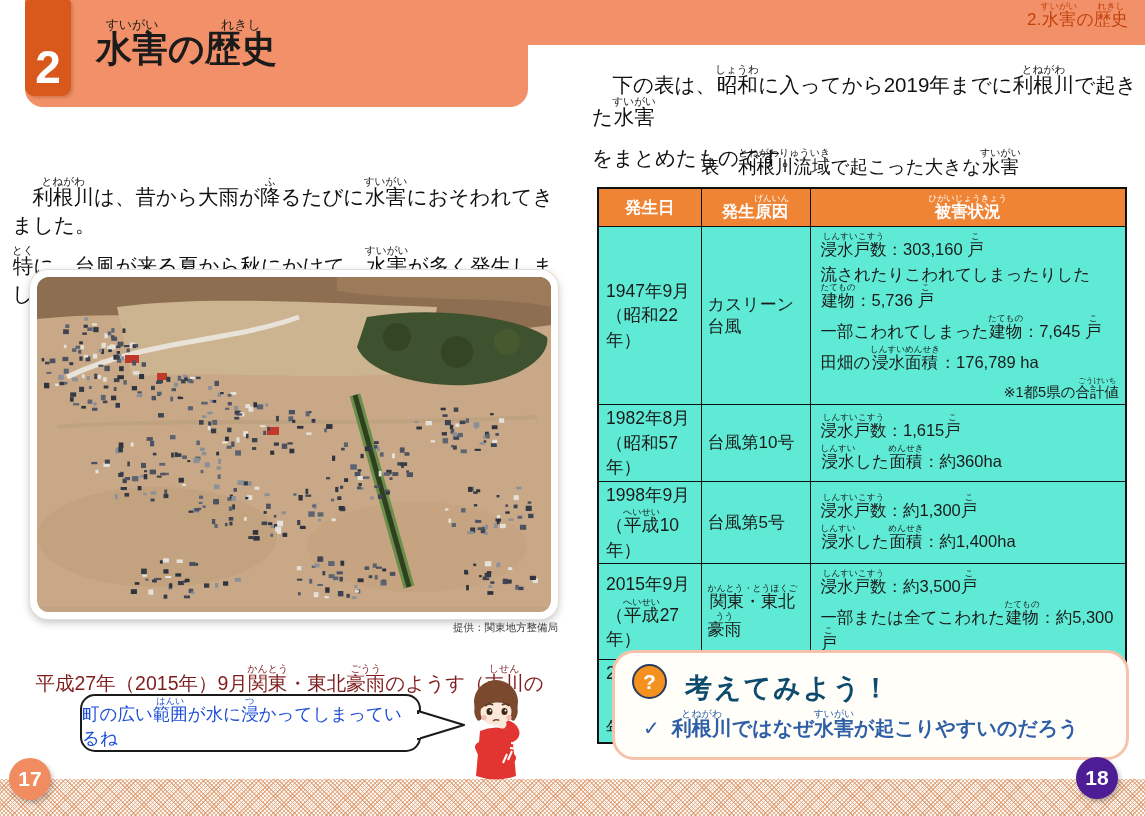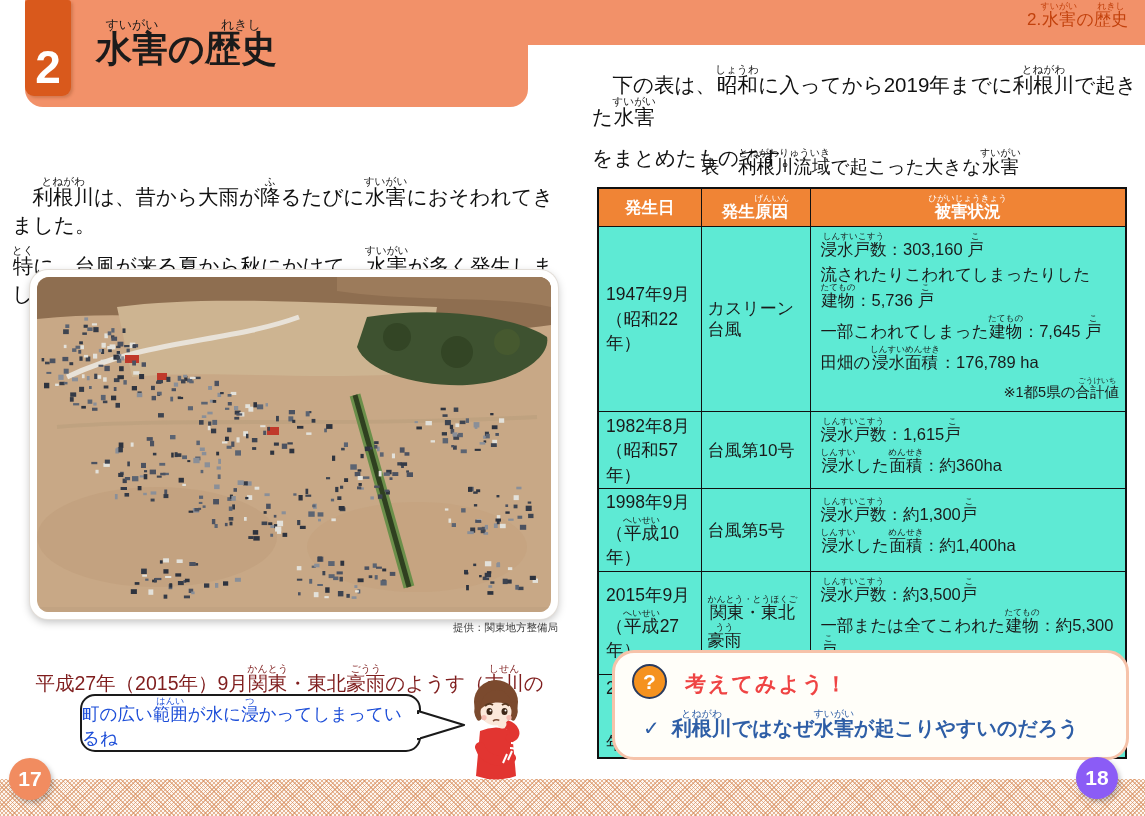--- a/index.html
+++ b/index.html
@@ -37,53 +37,53 @@
   .photo-caption rt{font-size:10px;}
 
   .speech-bubble{position:absolute;left:80px;top:694px;width:341px;height:58px;border:2px solid #1a1a1a;border-radius:15px;background:#fff;
     display:flex;align-items:center;justify-content:center;font-size:17.5px;color:#1d4ed8;box-sizing:border-box;}
   .bubble-tail{position:absolute;left:417px;top:707px;width:50px;height:38px;}
   .boy{position:absolute;left:447px;top:674px;width:96px;height:114px;}
 
   .page-circle{position:absolute;width:42px;height:42px;border-radius:50%;display:flex;align-items:center;justify-content:center;
     color:#fff;font-size:21px;font-weight:600;box-shadow:2px 3px 5px rgba(0,0,0,.25);}
   .page-17{left:9px;top:758px;background:#F18C60;}
-  .page-18{left:1076px;top:757px;background:#8b5cf6;text-align:center;}
+  .page-18{left:1076px;top:757px;background:#4c1d95;text-align:center;}
 
   .bottom-band{position:absolute;left:0;top:779px;width:1145px;height:37px;background-color:#FDF6F0;
     background-image:repeating-linear-gradient(45deg,rgba(214,138,88,.6) 0 1px,transparent 1px 3px),
                      repeating-linear-gradient(-45deg,rgba(214,138,88,.6) 0 1px,transparent 1px 3px);}
 
   
   .right-para{position:absolute;left:592px;top:64px;width:548px;font-size:20.5px;color:#111;}
   .right-para .para-line{margin-bottom:13px;line-height:1.35;}
 
   .table-title{position:absolute;left:597px;top:148px;width:528px;text-align:center;font-size:18.5px;color:#111;}
   .table-title rt{font-size:10px;font-family:Liberation Mono, monospace;}
 
   .flood-table{position:absolute;left:597px;top:187px;width:528px;border-collapse:collapse;table-layout:fixed;
     border:2.5px solid #111;background:#5eead4;}
   .flood-table th{background:#F08435;color:#fff;font-size:16.5px;font-weight:600;height:35px;border:1.5px solid #111;line-height:1.1;}
   .flood-table th rt{font-size:8.5px;color:#fff;}
   .flood-table td{border:1.5px solid #111;vertical-align:middle;}
   .td-date{padding-left:7px;font-size:17.5px;line-height:1.4;}
   .td-cause{padding-left:6px;font-size:17px;line-height:1.25;}
-  .td-damage{padding:3px 6px 9px 10px;font-size:16.5px;}
+  .td-damage{padding:3px 6px 2px 10px;font-size:16.5px;}
   .damage-line{line-height:1.4;margin:2px 0;}
   .damage-note{text-align:right;font-size:14.5px;line-height:1.3;margin-top:1px;}
   .flood-table tbody tr:nth-child(1){height:140px;}
   .flood-table tbody tr:nth-child(2){height:63px;}
   .flood-table tbody tr:nth-child(3){height:79px;}
   .flood-table tbody tr:nth-child(4){height:61px;}
   .flood-table tbody tr:nth-child(5){height:79px;}
 
   .think-box{position:absolute;left:612px;top:650px;width:517px;height:110px;border:3.5px solid #F6C3AA;border-radius:22px;background:#FFFEF9;box-sizing:border-box;}
   .think-icon{position:absolute;left:17px;top:11px;width:35px;height:35px;border-radius:50%;background:#F5921F;border:2.5px solid #2A3B5E;
     color:#fff;font-size:21px;font-weight:700;display:flex;align-items:center;justify-content:center;box-sizing:border-box;}
-  .think-title{position:absolute;left:70px;top:17px;font-size:21px;font-weight:800;color:#ef4444;letter-spacing:2px;}
+  .think-title{position:absolute;left:70px;top:17px;font-size:27px;font-weight:800;color:#0c4a6e;letter-spacing:2px;}
   .think-line{position:absolute;left:28px;top:56px;font-size:20px;color:#2E5EA6;font-weight:600;}
   .think-line .check{margin-right:12px;font-weight:700;}
   .think-line rt{font-size:10px;}
 </style>
 </head>
 <body>
 
 <div class="sheet">
 
   <div class="bottom-band"></div>

